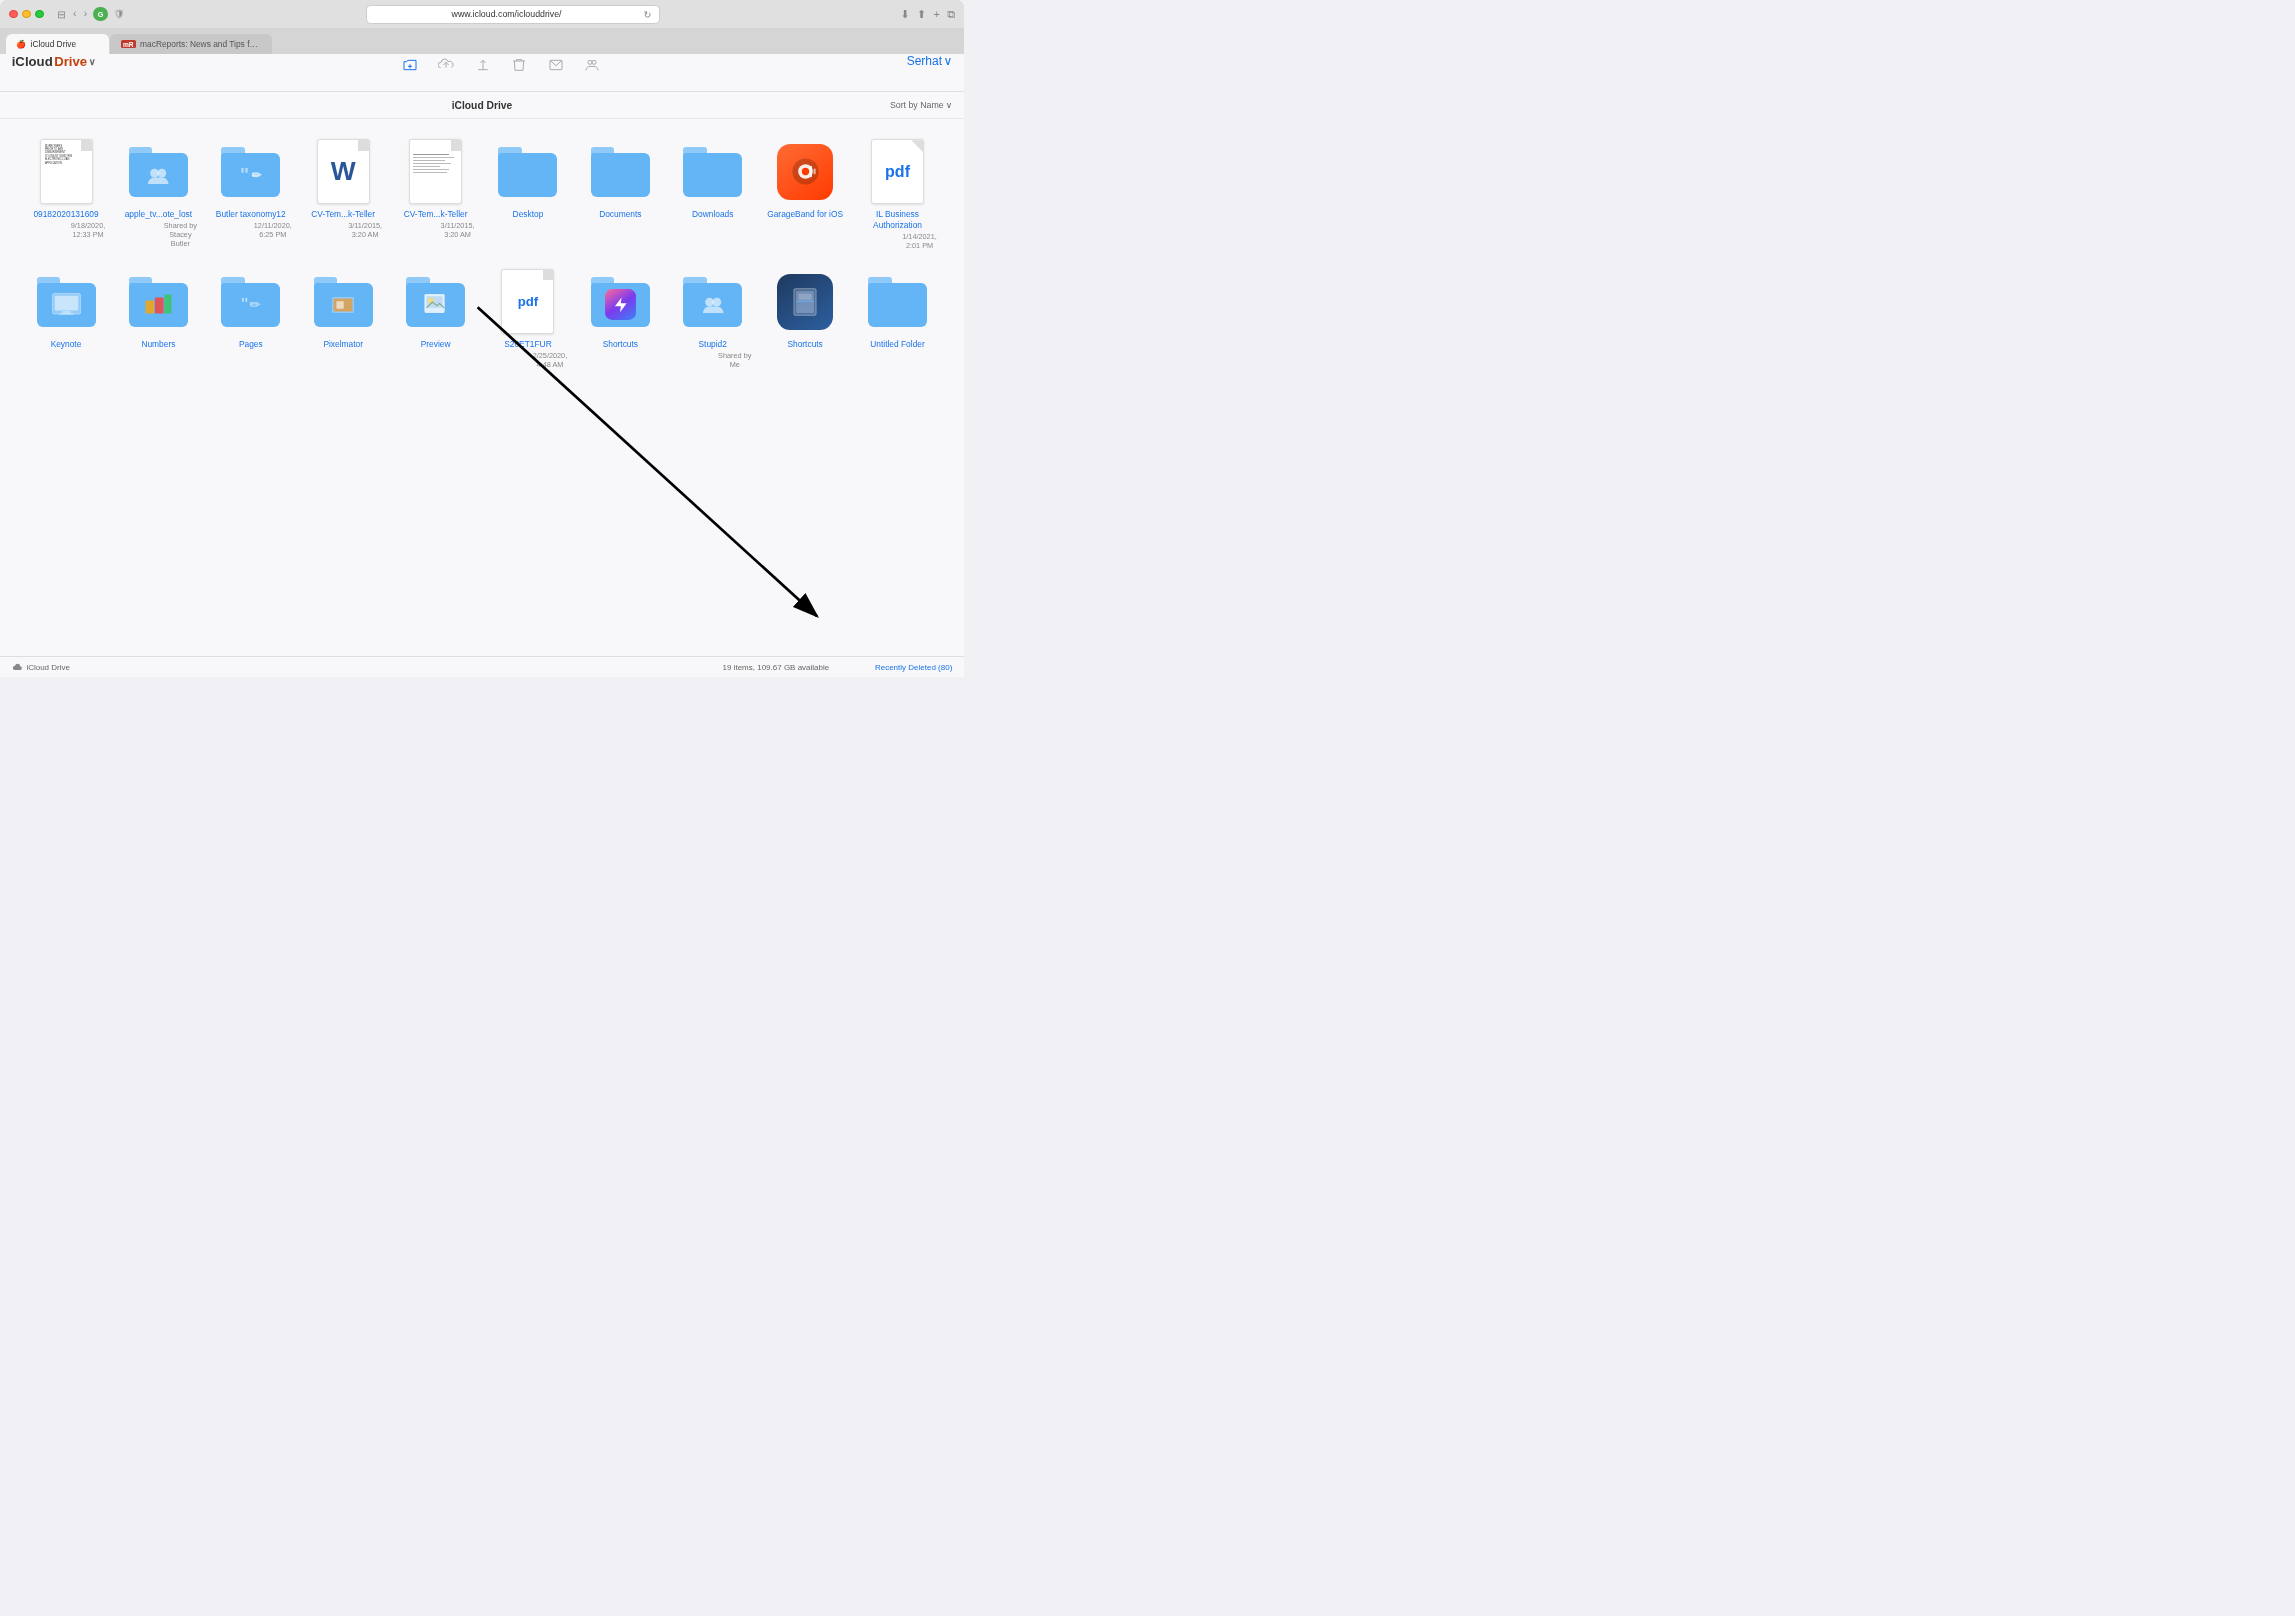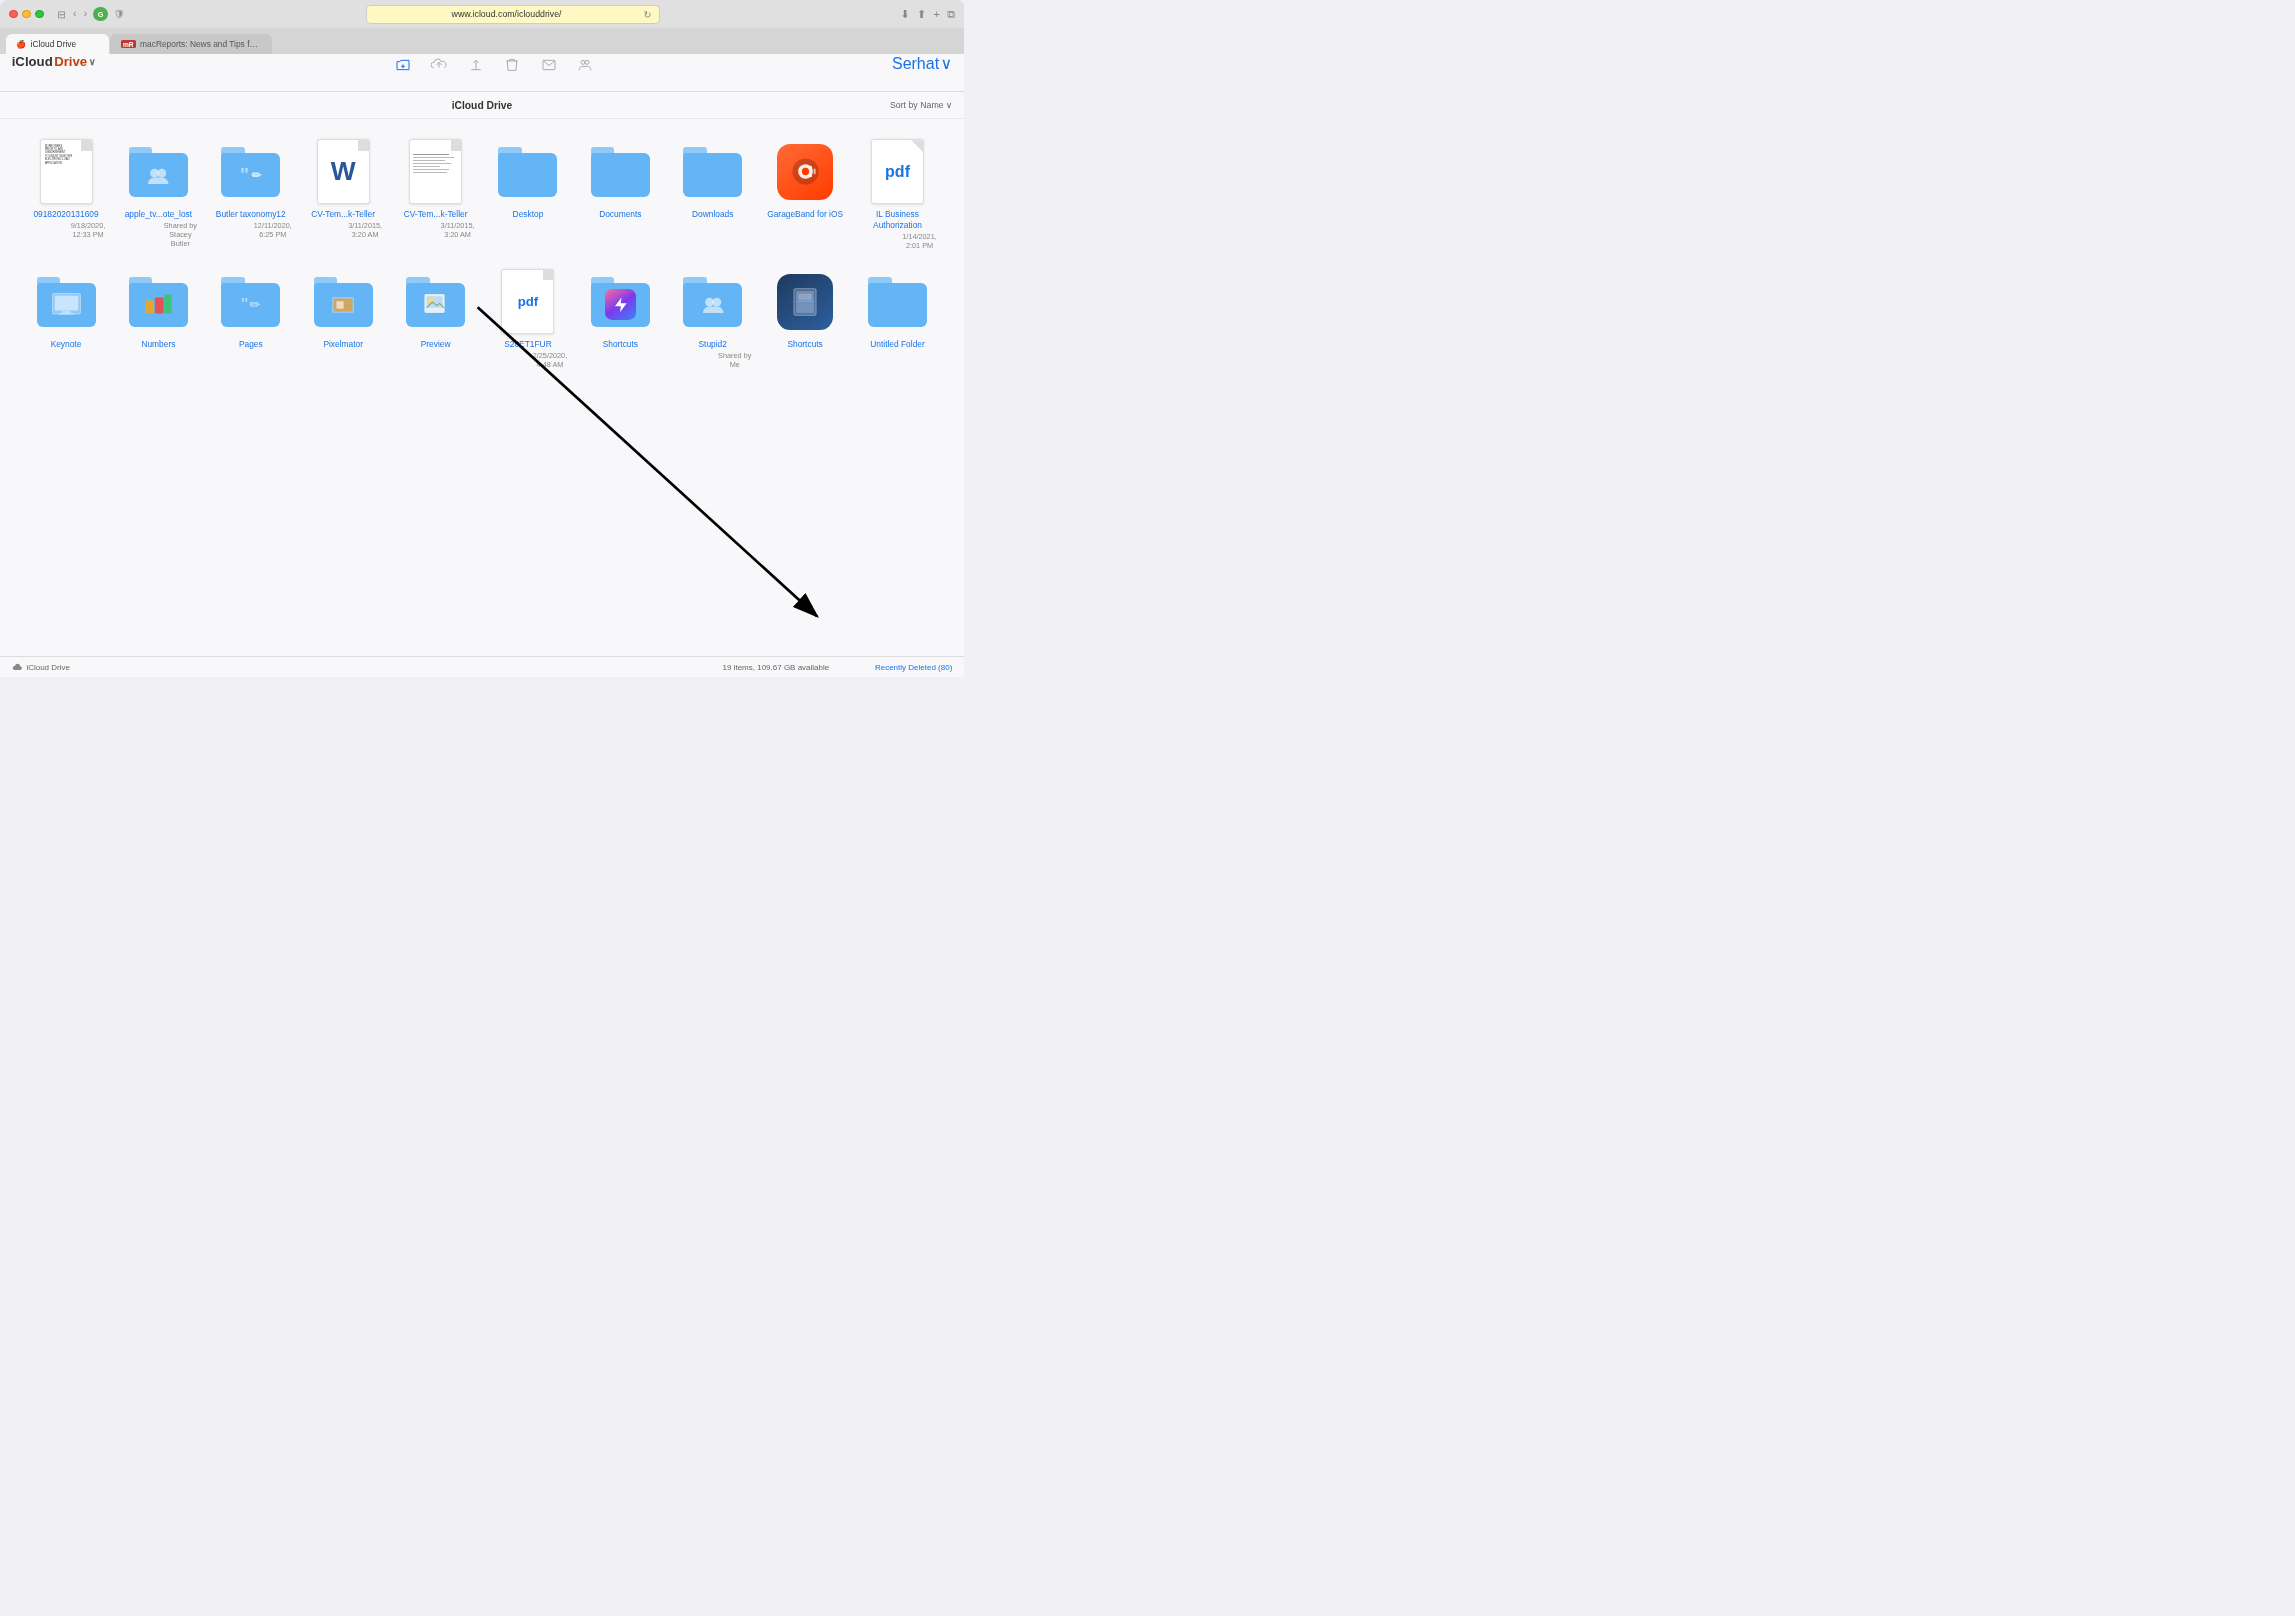--- a/index.html
+++ b/index.html
@@ -57,21 +57,21 @@
 
     .address-bar-area {
       flex: 1;
       display: flex;
       align-items: center;
       gap: 5.9px;
     }
 
     .address-bar {
       flex: 1;
-      background: #fef9c3;
+      background: #ffffff;
       border: 0.7px solid #ccc;
       border-radius: 4.4px;
       height: 19px;
       display: flex;
       align-items: center;
       padding: 0 7.3px;
       gap: 4.4px;
       max-width: 294px;
       margin: 0 auto;
     }
@@ -179,21 +179,21 @@
       cursor: pointer;
       padding: 2.9px;
     }
 
     .toolbar-btn.active {
       color: #1a73e8;
     }
 
     .user-btn {
       color: #1a73e8;
-      font-size: 16px;
+      font-size: 12px;
       font-weight: 500;
       cursor: pointer;
       display: flex;
       align-items: center;
       gap: 1.5px;
     }
 
     
     .sort-bar {
       background: #f8f8fa;

